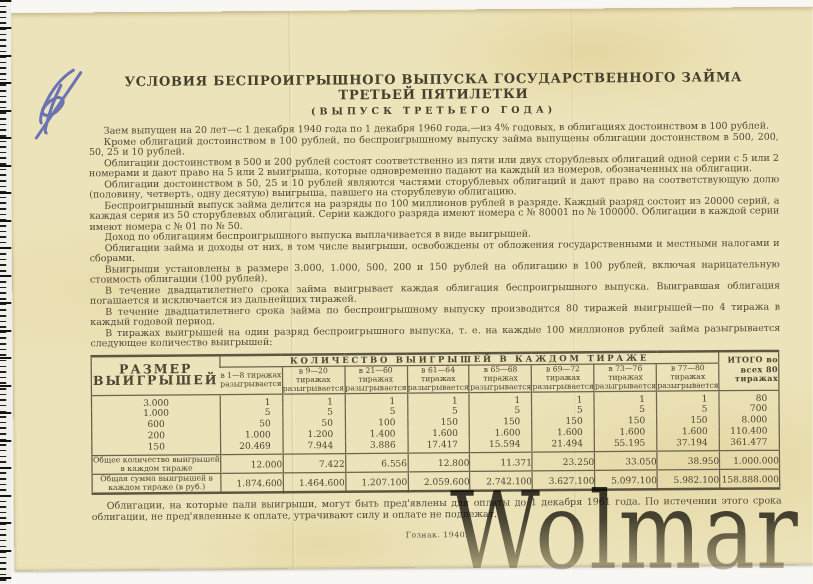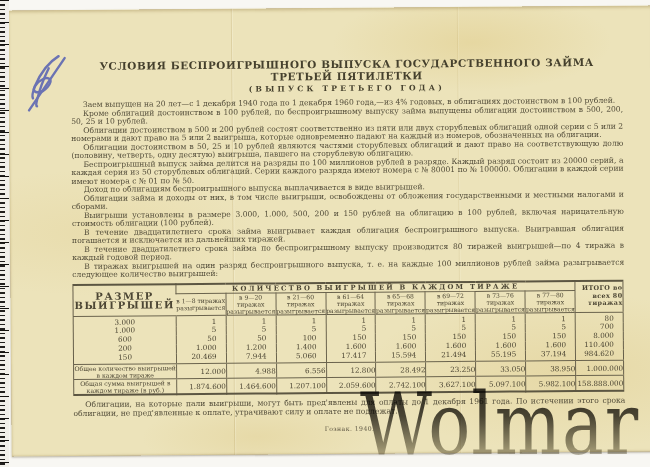--- a/index.html
+++ b/index.html
@@ -208,36 +208,36 @@
         <td class="c-val">1.600</td>
         <td class="c-val">1.600</td>
         <td class="c-val">1.600</td>
         <td class="c-val">1.600</td>
         <td class="c-total">110.400</td>
       </tr>
       <tr class="prize prize-last">
         <td class="c-size">150</td>
         <td class="c-val">20.469</td>
         <td class="c-val">7.944</td>
-        <td class="c-val">5.060</td>
+        <td class="c-val">3.886</td>
         <td class="c-val">17.417</td>
         <td class="c-val">15.594</td>
         <td class="c-val">21.494</td>
         <td class="c-val">55.195</td>
         <td class="c-val">37.194</td>
-        <td class="c-total">984.620</td>
+        <td class="c-total">361.477</td>
       </tr>
 
       <tr class="sum-first">
         <td class="sum-label">Общее количество выигрышей в каждом тираже</td>
         <td class="sum-val">12.000</td>
-        <td class="sum-val">4.988</td>
+        <td class="sum-val">7.422</td>
         <td class="sum-val">6.556</td>
         <td class="sum-val">12.800</td>
-        <td class="sum-val">28.492</td>
+        <td class="sum-val">11.371</td>
         <td class="sum-val">23.250</td>
         <td class="sum-val">33.050</td>
         <td class="sum-val">38.950</td>
         <td class="sum-val">1.000.000</td>
       </tr>
       <tr>
         <td class="sum-label">Общая сумма выигрышей в каждом тираже (в руб.)</td>
         <td class="sum-val">1.874.600</td>
         <td class="sum-val">1.464.600</td>
         <td class="sum-val">1.207.100</td>

